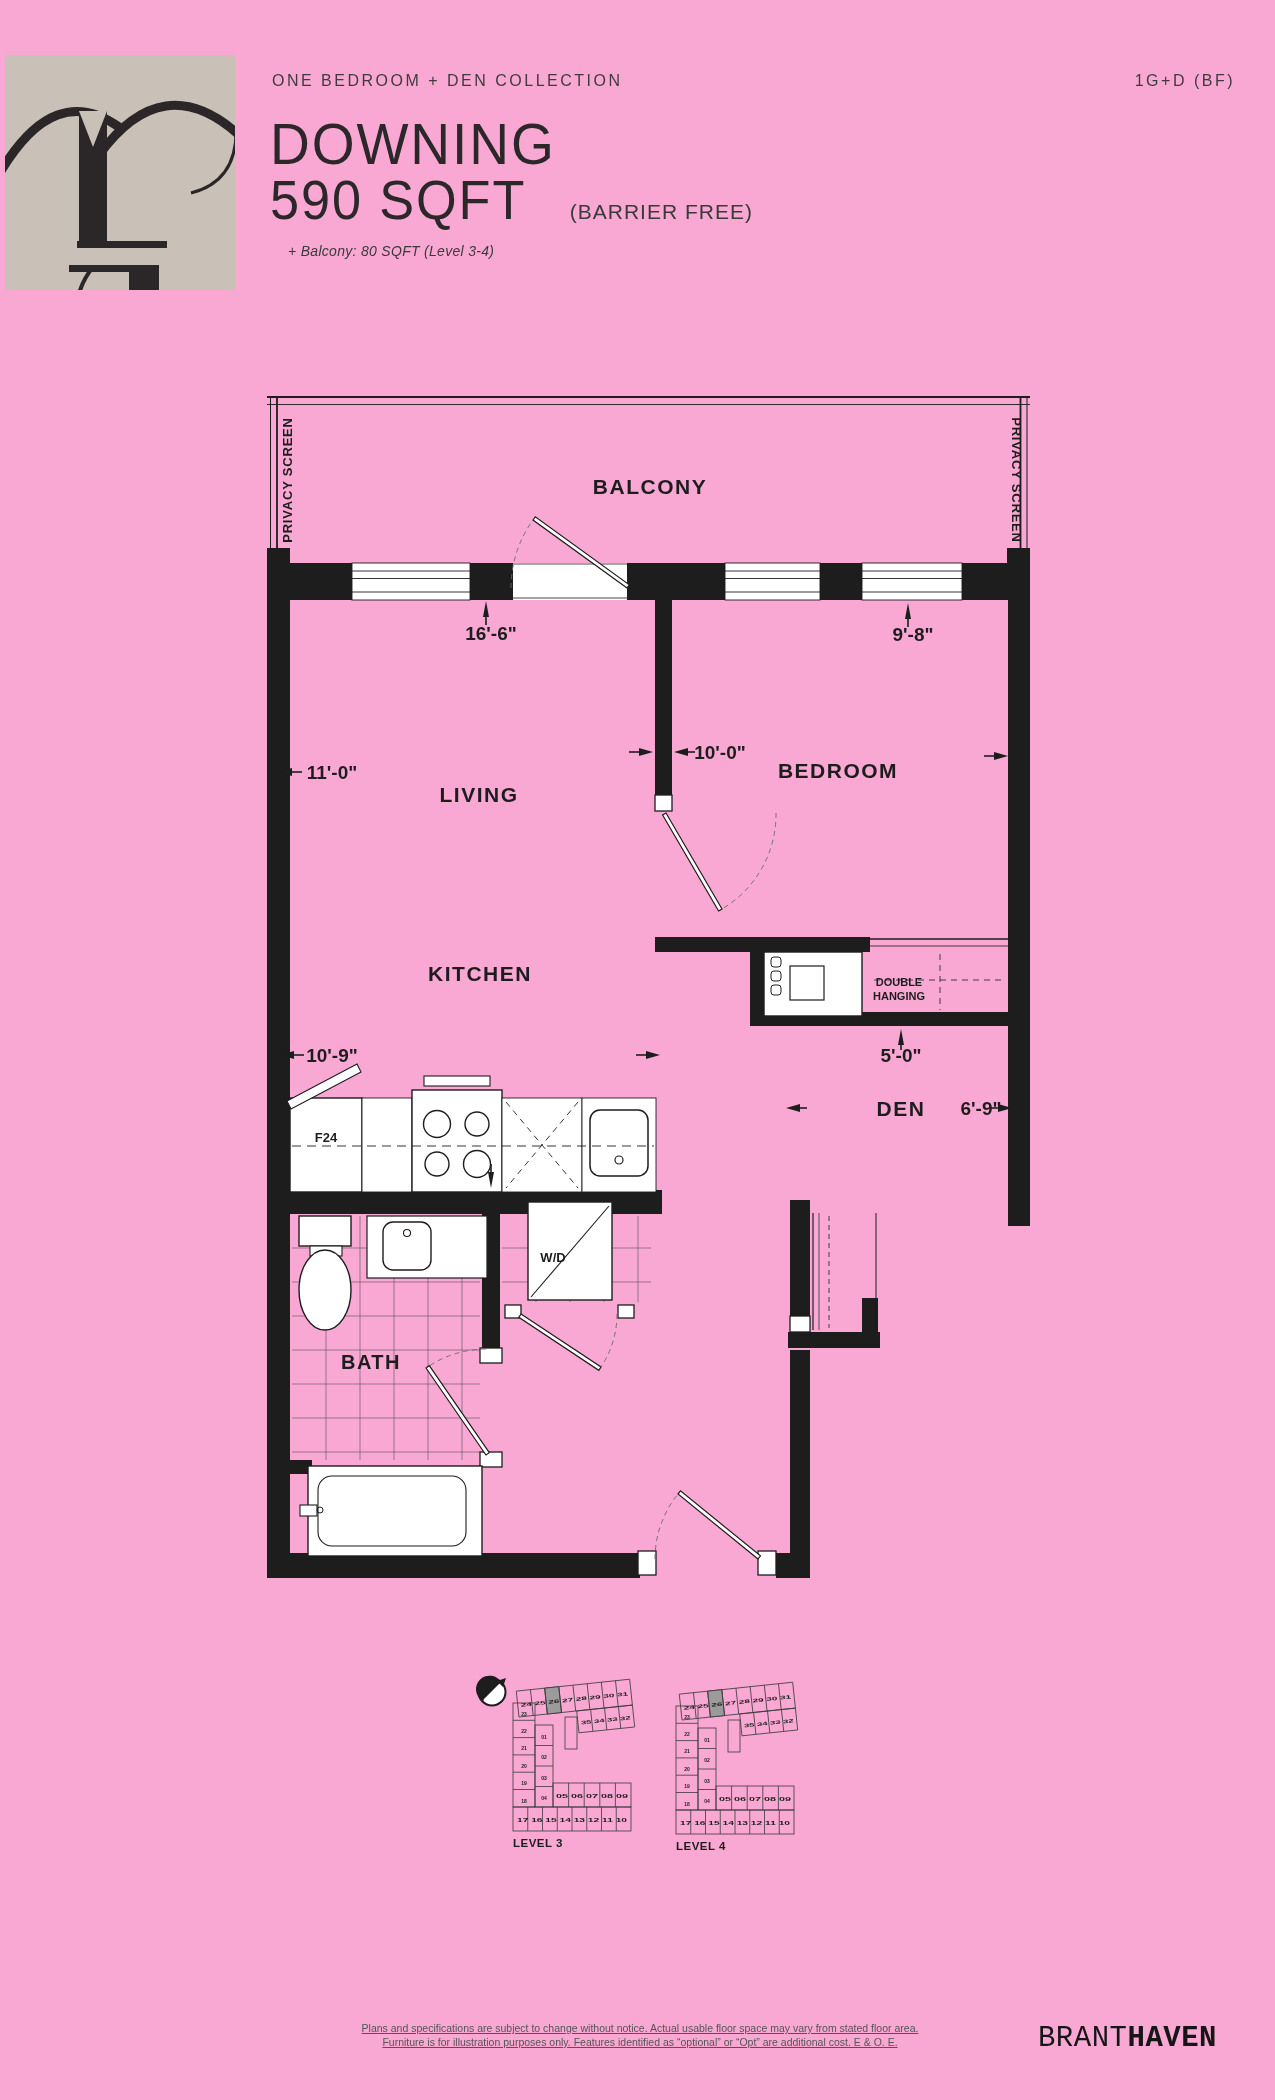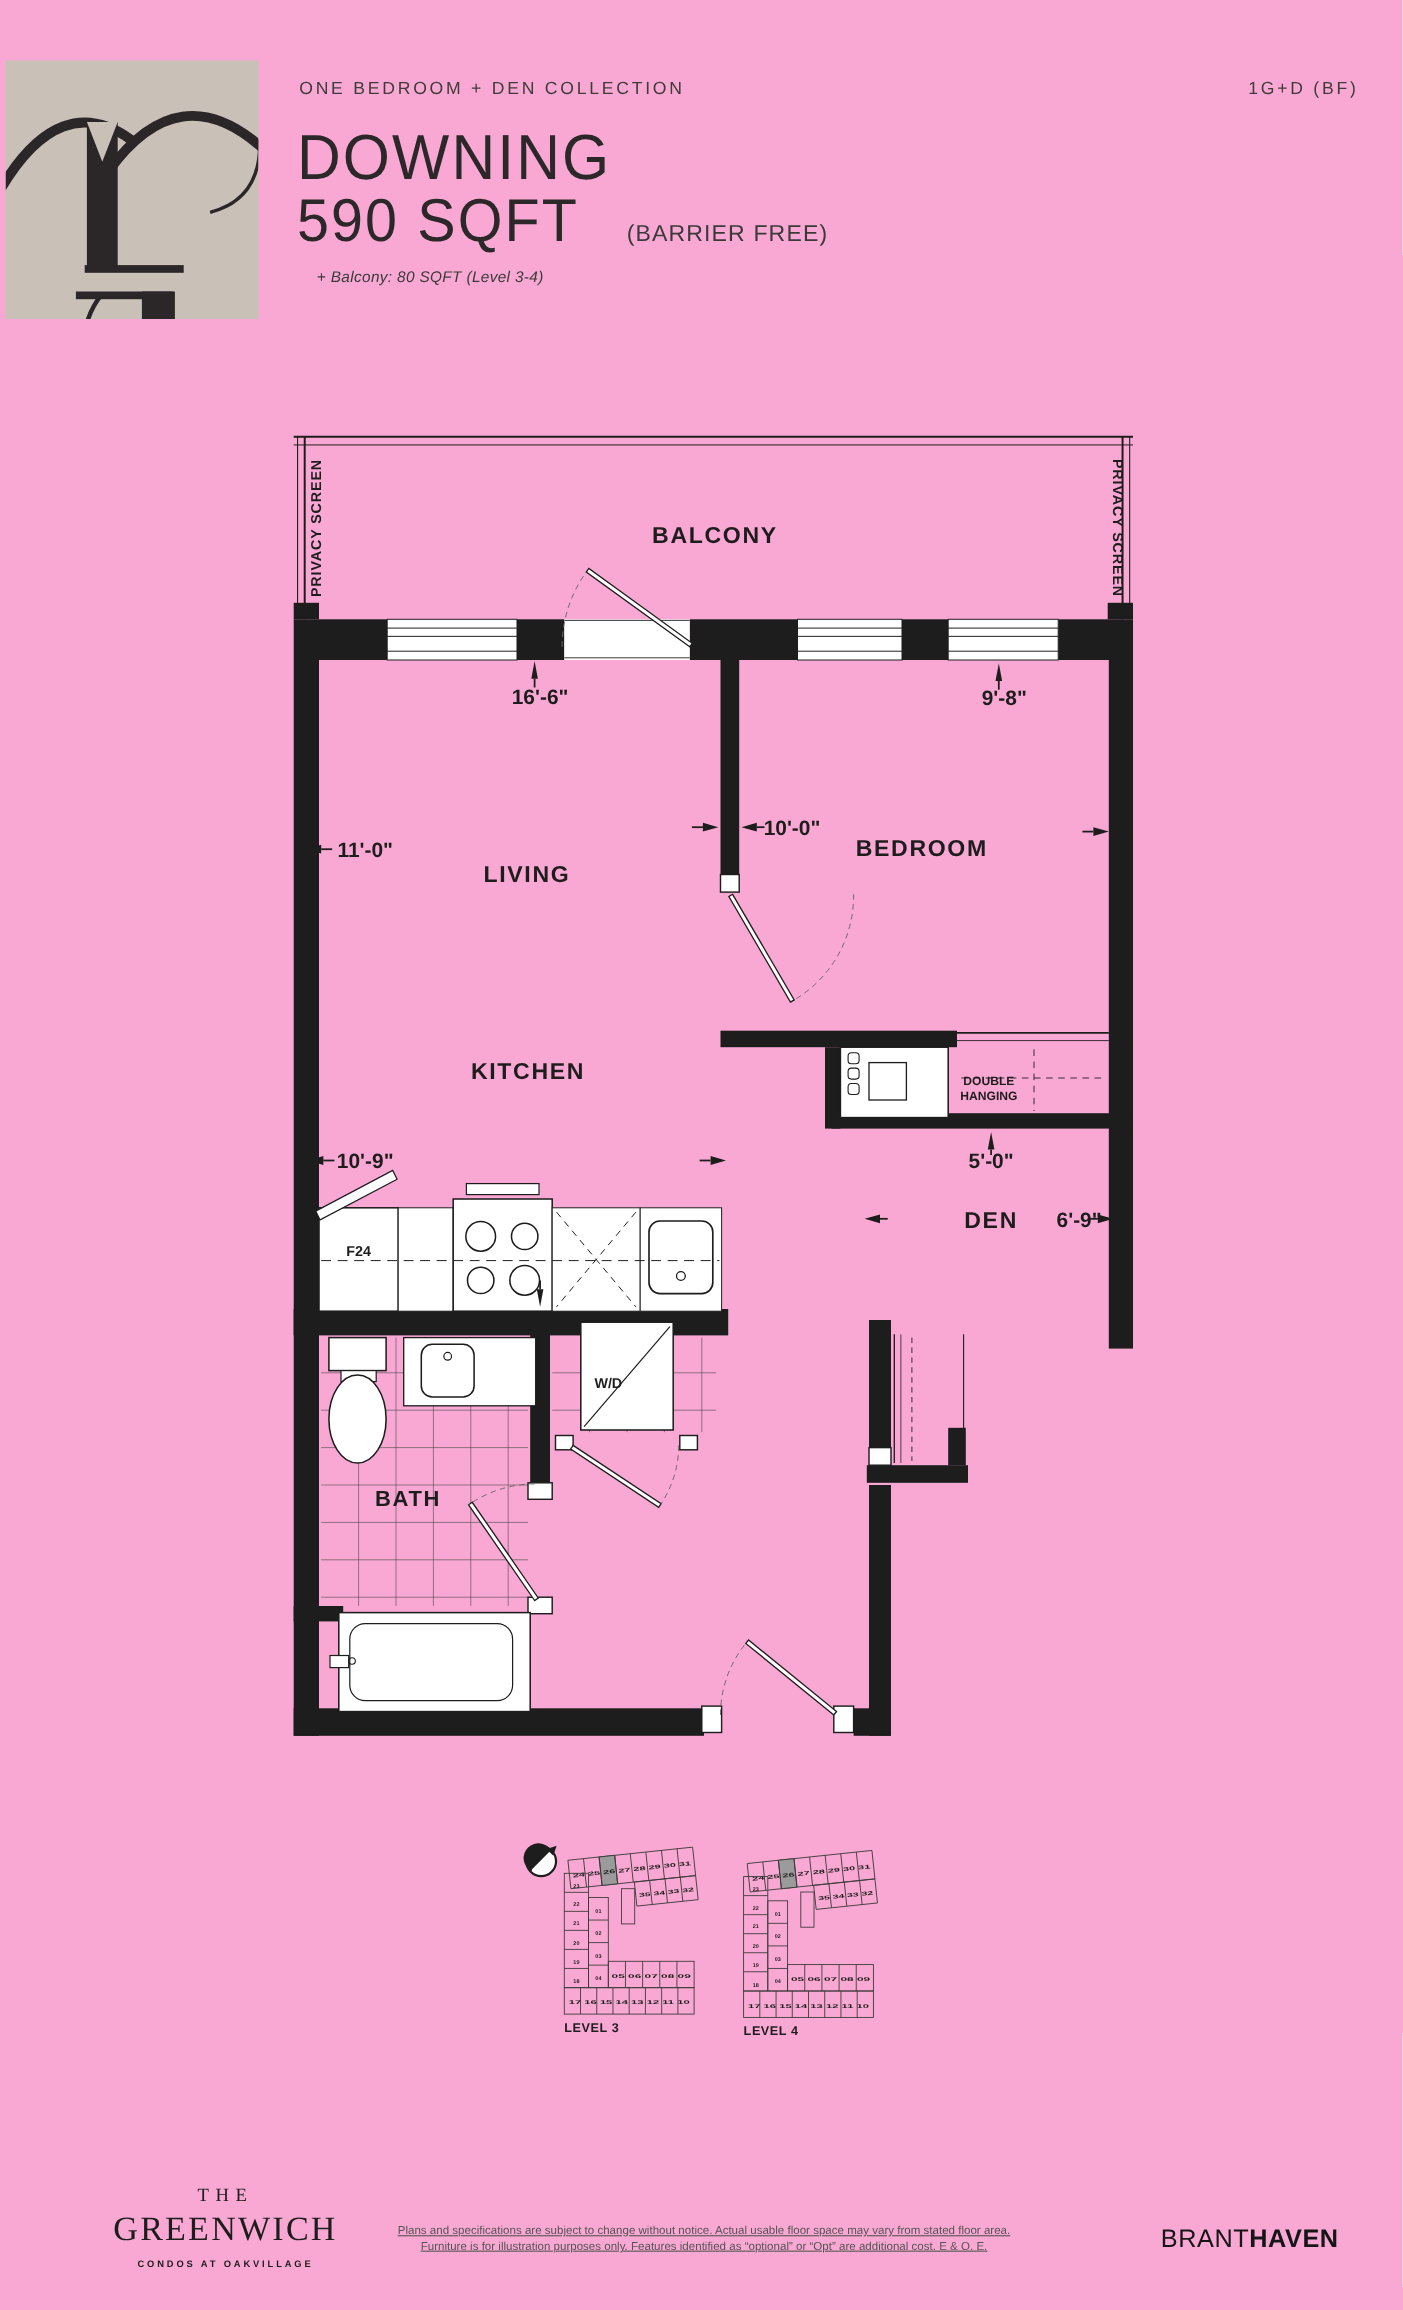--- a/index.html
+++ b/index.html
@@ -27,21 +27,21 @@
   .ps{font-size:13px;font-weight:700;letter-spacing:.8px;}
   .kp{font-size:5px;font-weight:700;fill:#2a2a2a;}
   .kpl{font-size:11.5px;font-weight:700;letter-spacing:.5px;}
   
   .brand{position:absolute;left:80px;top:1986px;width:250px;text-align:center;}
   .brand-the{font-size:17px;letter-spacing:6px;font-family:"Liberation Serif",serif;}
   .brand-name{font-size:31px;letter-spacing:2px;margin-top:2px;font-family:"Liberation Serif",serif;}
   .brand-tag{font-size:8.5px;font-weight:bold;letter-spacing:2.6px;margin-top:9px;}
   .disclaimer{position:absolute;left:312px;top:2021px;width:656px;text-align:center;
               font-size:10.5px;line-height:14px;color:#555;text-decoration:underline;}
-  .developer{position:absolute;right:58px;top:2022px;font-size:23px;letter-spacing:.5px;color:#161616;}
+  .developer{position:absolute;right:58px;top:2022px;font-size:29px;letter-spacing:.5px;color:#161616;font-family:Liberation Mono, monospace;}
   .developer .hv{font-weight:800;}
 </style>
 </head>
 <body>
 
 <div class="page">
 
   <div class="logo">
     <svg width="230" height="235" viewBox="0 0 230 235">
       <rect x="0" y="0" width="230" height="235" fill="#c9c0b8"></rect>
@@ -391,25 +391,20 @@
         <line x1="59" y1="132" x2="59" y2="156"></line>
       <line x1="73.75" y1="132" x2="73.75" y2="156"></line>
         <line x1="88.5" y1="132" x2="88.5" y2="156"></line>
       <line x1="103.25" y1="132" x2="103.25" y2="156"></line>
       <text class="kp" x="59" y="147" text-anchor="middle" textLength="110" lengthAdjust="spacingAndGlyphs" stroke="none">17 16 15 14 13 12 11 10</text>
       <rect x="52" y="42" width="12" height="32"></rect>
       <text class="kpl" x="0" y="172" stroke="none">LEVEL 4</text>
     </g>
   </svg>
 
-  <div class="brand">
-    <div class="brand-the">THE</div>
-    <div class="brand-name">GREENWICH</div>
-    <div class="brand-tag">CONDOS AT OAKVILLAGE</div>
-  </div>
   <div class="disclaimer">
     <div>Plans and specifications are subject to change without notice. Actual usable floor space may vary from stated floor area.</div>
     <div>Furniture is for illustration purposes only. Features identified as “optional” or “Opt” are additional cost. E &amp; O. E.</div>
   </div>
   <div class="developer">
     <span>BRANT</span><span class="hv">HAVEN</span>
   </div>
 </div>
 
 </body></html>

